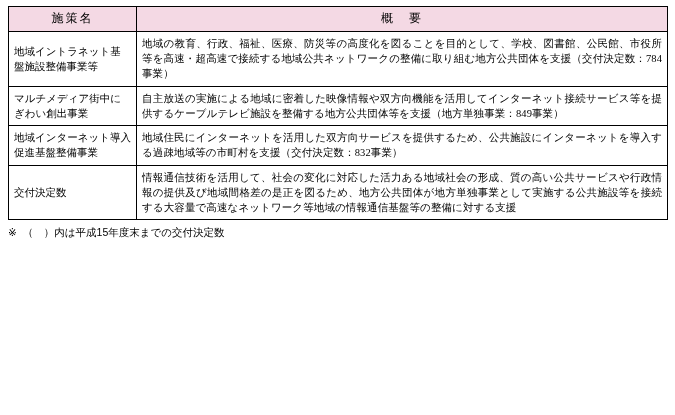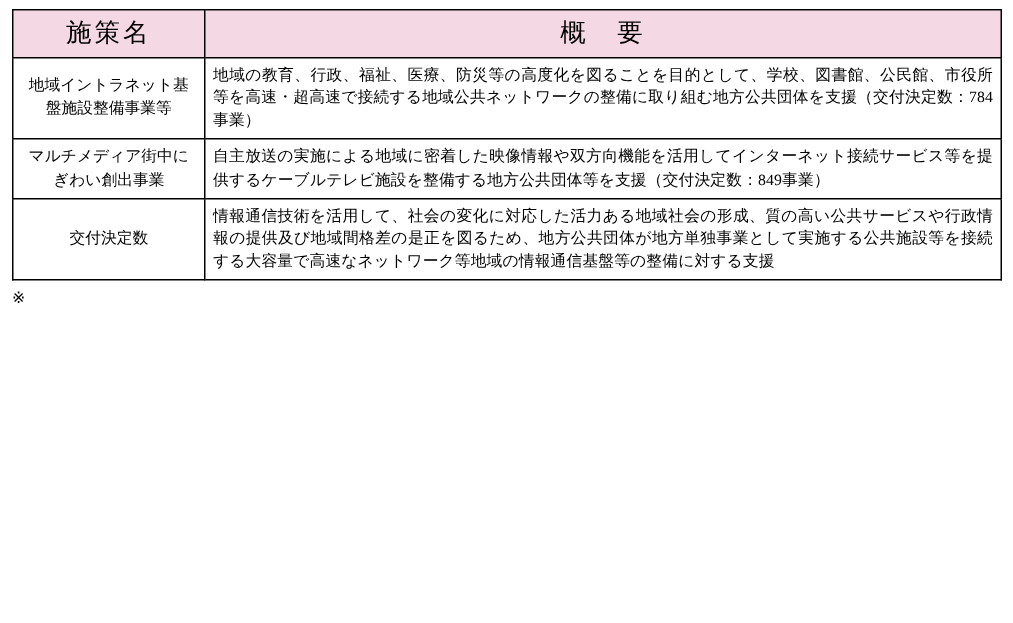--- a/index.html
+++ b/index.html
@@ -32,29 +32,29 @@
     border: 1px solid #000000;
     vertical-align: middle;
     padding: 4px 5px;
     font-size: 10.5px;
     line-height: 1.45;
   }
   table.policy-table thead th {
     background: #f4d9e4;
     text-align: center;
     font-weight: normal;
-    font-size: 17px;
+    font-size: 12px;
     letter-spacing: 2px;
     padding: 3px 4px;
     height: 18px;
   }
   col.c-name { width: 128px; }
   col.c-desc { width: 531px; }
   td.name-cell {
-    text-align: center;
+    text-align: left;
     letter-spacing: 0px;
   }
   td.desc-cell {
     text-align: justify;
     text-justify: inter-ideograph;
     letter-spacing: 0.1px;
     font-family: Liberation Serif, serif;
   }
   .footnote {
     margin-top: 5px;
@@ -83,26 +83,31 @@
         <th>概　要</th>
       </tr>
     </thead>
     <tbody>
       <tr>
         <td class="name-cell">地域イントラネット基盤施設整備事業等</td>
         <td class="desc-cell">地域の教育、行政、福祉、医療、防災等の高度化を図ることを目的として、学校、図書館、公民館、市役所等を高速・超高速で接続する地域公共ネットワークの整備に取り組む地方公共団体を支援（交付決定数：784事業）</td>
       </tr>
       <tr>
         <td class="name-cell">マルチメディア街中にぎわい創出事業</td>
-        <td class="desc-cell">自主放送の実施による地域に密着した映像情報や双方向機能を活用してインターネット接続サービス等を提供するケーブルテレビ施設を整備する地方公共団体等を支援（交付決定数：849事業）</td>
+        <td class="desc-cell">自主放送の実施による地域に密着した映像情報や双方向機能を活用してインターネット接続サービス等を提供するケーブルテレビ施設を整備する地方公共団体等を支援（地方単独事業：849事業）</td>
+      </tr>
+      <tr>
+        <td class="name-cell">地域インターネット導入促進基盤整備事業</td>
+        <td class="desc-cell">地域住民にインターネットを活用した双方向サービスを提供するため、公共施設にインターネットを導入する過疎地域等の市町村を支援（交付決定数：832事業）</td>
       </tr>
       <tr>
         <td class="name-cell">交付決定数</td>
         <td class="desc-cell">情報通信技術を活用して、社会の変化に対応した活力ある地域社会の形成、質の高い公共サービスや行政情報の提供及び地域間格差の是正を図るため、地方公共団体が地方単独事業として実施する公共施設等を接続する大容量で高速なネットワーク等地域の情報通信基盤等の整備に対する支援</td>
       </tr>
     </tbody>
   </table>
 
   <div class="footnote">
     <span class="mark">※</span>
+    <span>（　）内は平成15年度末までの交付決定数</span>
   </div>
 
 </div>
 
 </body></html>

